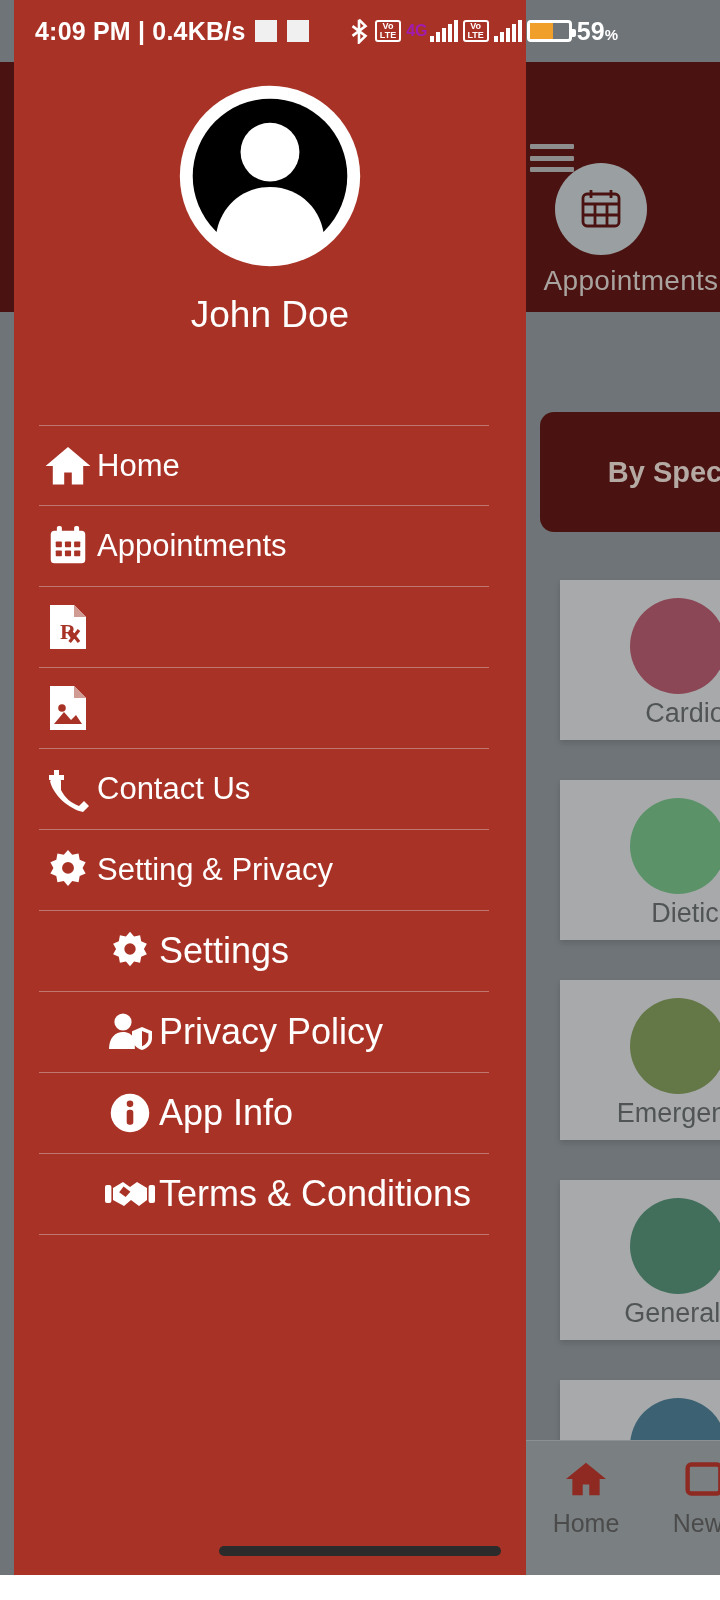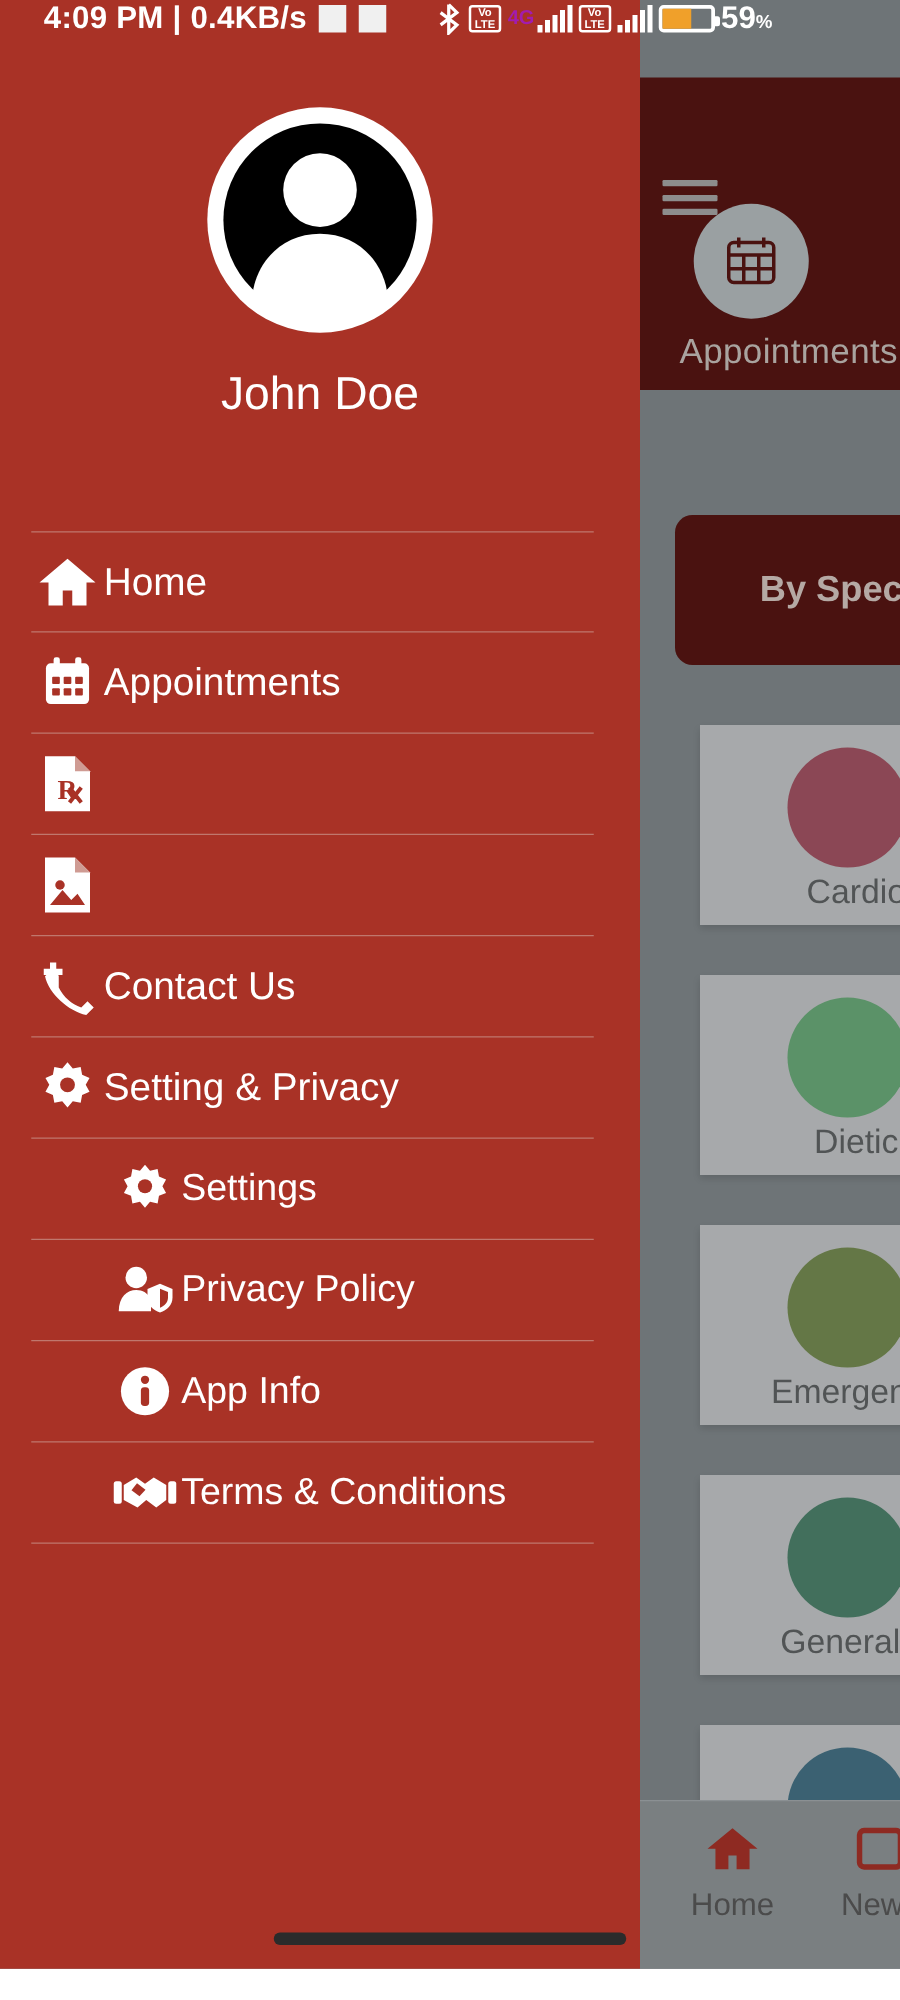--- a/index.html
+++ b/index.html
@@ -30,25 +30,25 @@
   .bg-card .circ { position:absolute; left:70px; top:18px; width:96px; height:96px; border-radius:50%; }
   .bg-card .lbl { position:absolute; left:0; top:118px; width:250px; text-align:center;
                   font-size:27px; color:#3b3b3b; }
 
   #bottom-nav { position:absolute; left:512px; top:1440px; width:208px; height:135px;
                 background:#7a7f81; border-top:1px solid #8b9093; }
   .nav-item { position:absolute; top:18px; width:104px; text-align:center; }
   .nav-item .nlbl { display:block; margin-top:6px; font-size:25px; color:#4b4b4b; }
 
   
-  #drawer { position:absolute; left:0; top:0; width:512px; height:1575px; background:#a93226; z-index:5; }
+  #drawer { position:absolute; left:14px; top:0; width:512px; height:1575px; background:#a93226; z-index:5; }
 
   
   #statusbar { position:absolute; left:0; top:0; width:632px; height:62px; z-index:7;
-               display:flex; align-items:flex-start; color:#fff; }
+               display:flex; align-items:center; color:#fff; }
   #sb-left { margin-left:35px; font-size:25px; font-weight:bold; letter-spacing:.2px;
              display:flex; align-items:center; gap:10px; }
   .sb-sq { width:22px; height:22px; background:#f0f0f0; display:inline-block; }
   #sb-right { position:absolute; right:14px; display:flex; align-items:center; gap:5px; }
   .volte { border:2px solid #fff; border-radius:3px; padding:0 3px; font-size:9px; line-height:9px;
            font-weight:bold; color:#fff; text-align:center; }
   .volte b { display:block; }
   .bars { display:flex; align-items:flex-end; gap:2px; height:22px; }
   .bars i { display:block; width:4px; background:#fff; }
   .g4 { font-size:16px; font-weight:bold; color:#a21caf; margin-right:-3px; }
@@ -66,21 +66,21 @@
   #uemail { position:absolute; left:0; top:344px; width:512px; text-align:center;
             font-size:28px; color:#f2e6e4; }
 
   #menu { position:absolute; left:25px; top:425px; width:450px; }
   .mrow { position:relative; height:81px; border-bottom:1px solid #c0776d;
           display:flex; align-items:center; }
   .mrow:first-child { border-top:1px solid #c0776d; }
   .mrow .ic { width:58px; display:flex; justify-content:center; align-items:center; flex:none; }
   .mrow .lb { font-size:31px; color:#fff; white-space:nowrap; }
   .mrow.sub { padding-left:62px; }
-  .mrow.sub .lb { font-size:30px; }
+  .mrow.sub .lb { font-size:36px; }
 
   #gesture { position:absolute; left:219px; top:1546px; width:282px; height:10px;
              background:#2b2b2b; border-radius:6px; z-index:9; }
 </style>
 </head>
 <body>
 
 <div id="phone">
 
   <div id="bg-app">

